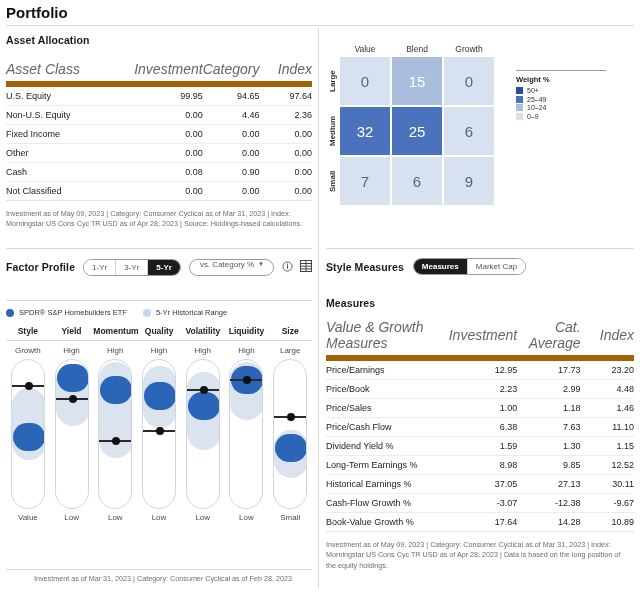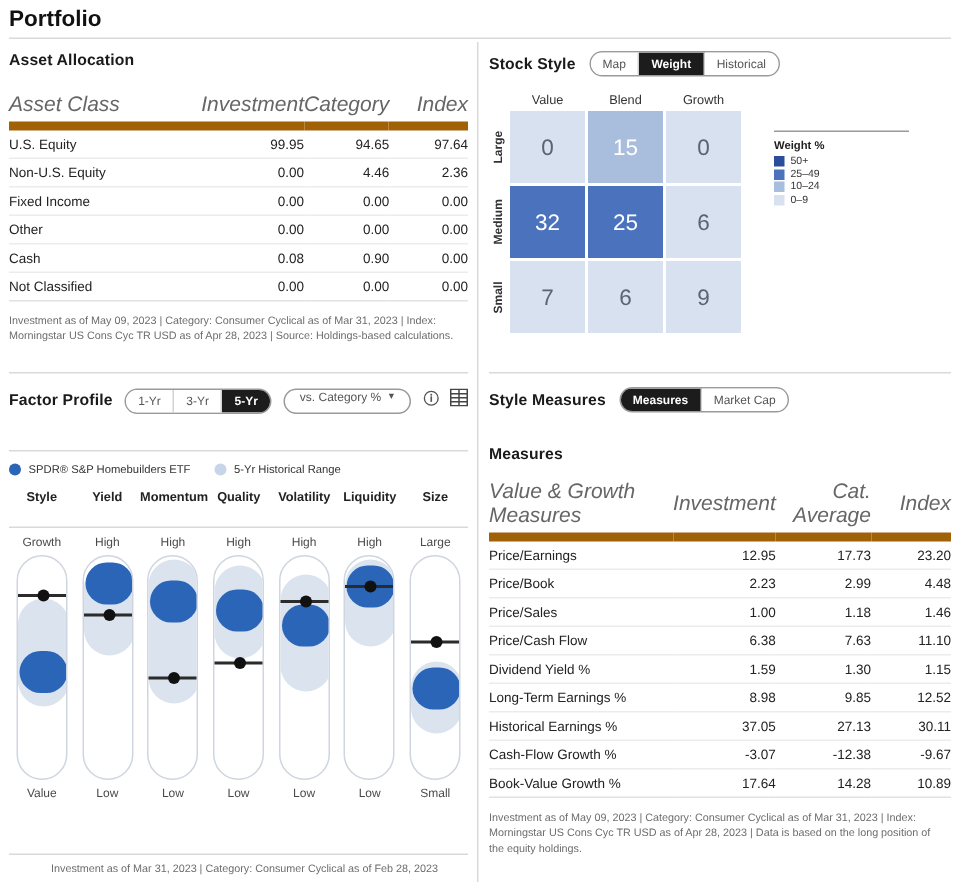--- a/index.html
+++ b/index.html
@@ -197,28 +197,20 @@
           <td>0.00</td>
         </tr>
       </tbody>
     </table>
 
     <div class="footnote" style="margin-top:8px; width:300px;">Investment as of May 09, 2023 | Category: Consumer Cyclical as of Mar 31, 2023 | Index: Morningstar US Cons Cyc TR USD as of Apr 28, 2023 | Source: Holdings-based calculations.</div>
   </div>
 
   <div style="position:absolute; left:326px; top:34px; width:308px;">
 
-    <div style="display:flex; align-items:center; gap:9px;">
-      <span class="panel-title">Stock Style</span>
-      <span class="toggle">
-        <span class="seg">Map</span>
-        <span class="seg active">Weight</span>
-        <span class="seg">Historical</span>
-      </span>
-    </div>
 
     <div style="display:flex; align-items:flex-start; margin-top:10px;">
 
       <div>
 
         <div style="display:flex; margin-left:14px; margin-bottom:3px;">
           <div class="sb-col-hd" style="margin-right:2px;">Value</div>
           <div class="sb-col-hd" style="margin-right:2px;">Blend</div>
           <div class="sb-col-hd">Growth</div>
         </div>
@@ -315,21 +307,21 @@
           <span class="sw-circ" style="background:#2a65b7;"></span>
           <span class="lab">SPDR® S&amp;P Homebuilders ETF</span>
         </span>
         <span class="fp-legend">
           <span class="sw-circ" style="background:#c8d5e8;"></span>
           <span class="lab">5-Yr Historical Range</span>
         </span>
       </div>
     </div>
 
-    <div class="fp-head" style="margin-top:9px; border-bottom:1px solid #d9d9d9; padding-bottom:15px;">
+    <div class="fp-head" style="margin-top:9px; border-bottom:1px solid #d9d9d9; padding-bottom:4px;">
       <div class="fp-col-hd" style="width:44px;">Style</div>
       <div class="fp-col-hd" style="width:44px;">Yield</div>
       <div class="fp-col-hd" style="width:44px;">Momentum</div>
       <div class="fp-col-hd" style="width:44px;">Quality</div>
       <div class="fp-col-hd" style="width:44px;">Volatility</div>
       <div class="fp-col-hd" style="width:44px;">Liquidity</div>
       <div class="fp-col-hd" style="width:44px;">Size</div>
     </div>
 
     <div class="fp-head" style="margin-top:5px;">

